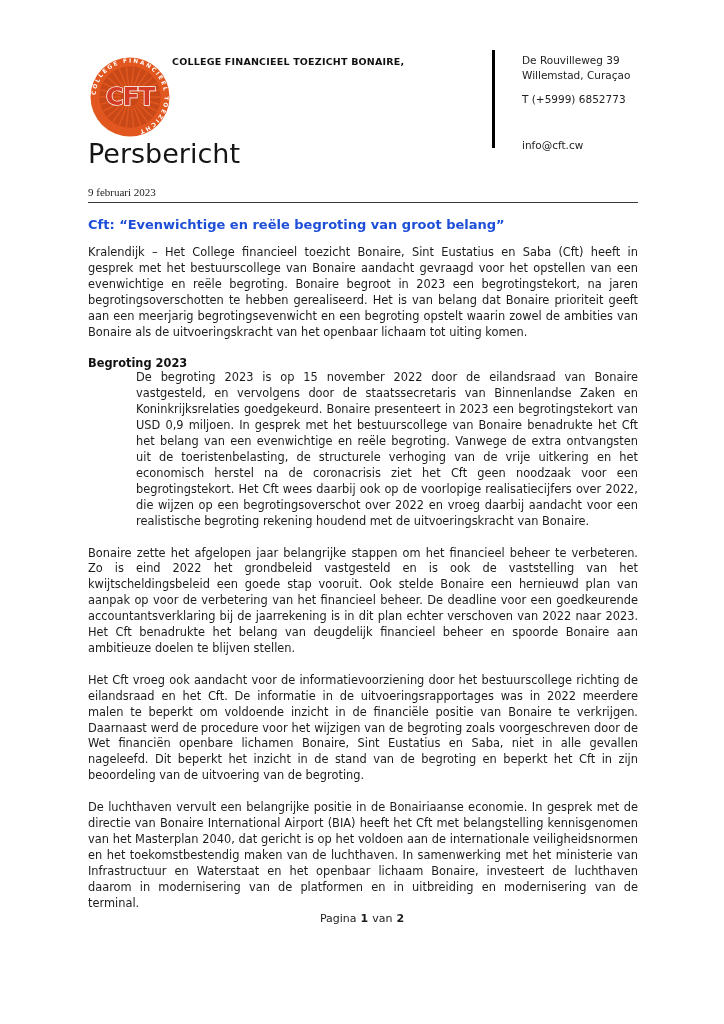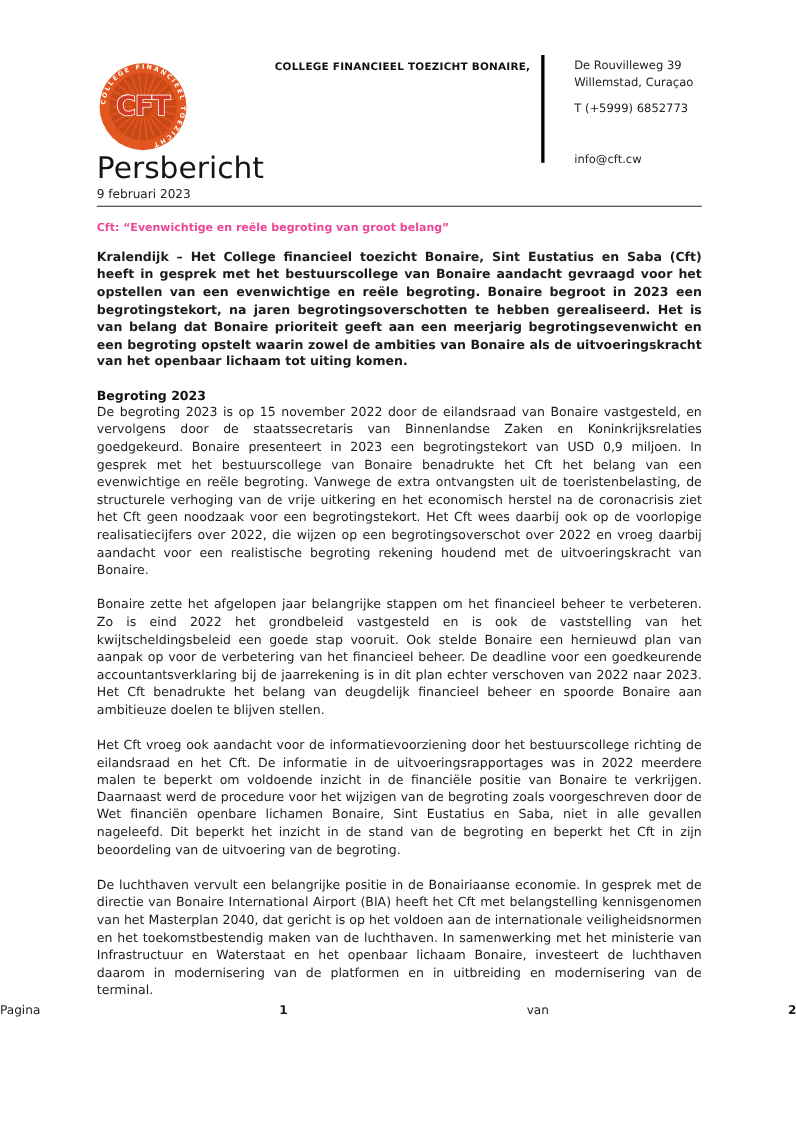--- a/index.html
+++ b/index.html
@@ -13,21 +13,20 @@
   }
 
   
   .header {
     position:absolute; left:88px; top:50px; width:552px;
     display:flex; align-items:flex-start;
   }
   .logo-wrap { flex:0 0 84px; width:84px; height:94px; }
   .org {
     flex:1 1 auto;
-    text-align:right;
     font-weight:bold;
     font-size:9.5px;
     line-height:13.5px;
     letter-spacing:0.2px;
     color:#111;
     padding:5px 10px 0 0;
   }
   .vdivider { flex:0 0 3px; width:3px; height:98px; background:#000; }
   .contact {
     flex:0 0 118px;
@@ -35,41 +34,41 @@
     font-size:10.5px;
     line-height:15px;
     color:#222;
   }
   .contact .sp-small { height:9px; }
   .contact .sp-big { height:31px; }
 
   
   .main { position:absolute; left:88px; top:139px; width:550px; }
   .title { margin:0; font-size:27px; font-weight:400; line-height:30px; color:#151515; }
-  .date { font-size:11px; line-height:14px; margin-top:1px; color:#222; }
+  .date { font-size:11px; line-height:14px; margin-top:16px; color:#222;font-family:Liberation Serif, serif; }
   .rule { border:none; border-top:1.6px solid #3a3a3a; margin:3px 0 0 0; }
-  .headline { margin:14px 0 0 0; font-size:10px; font-weight:bold; color:#ec4899; }
+  .headline { margin:14px 0 0 0; font-size:13px; font-weight:bold; color:#1d4ed8; }
   .lead {
     margin:13px 0 0 0;
-    font-weight:bold;
+    font-weight:normal;
   }
   .lead, p.body {
     font-size:11.4px;
     line-height:15.9px;
     text-align:justify;
     color:#1c1c1c;
   }
   p.body { margin:16px 0 0 0; }
   .sec-h { margin:16px 0 0 0; font-size:11.4px; font-weight:bold; color:#111; }
-  .sec-h + p.body { margin-top:0; }
+  .sec-h + p.body { margin-top:0;margin-left:48px; }
 
   
   .footer {
     position:absolute; left:0; top:912px; width:724px;
-    display:flex; justify-content:space-between; gap:4px;
+    display:flex; justify-content:center; gap:4px;
     font-size:11px; color:#1c1c1c;
   }
   .footer b { font-weight:bold; }
 </style>
 </head>
 <body>
 
 <div class="page">
 
   <div class="header">

